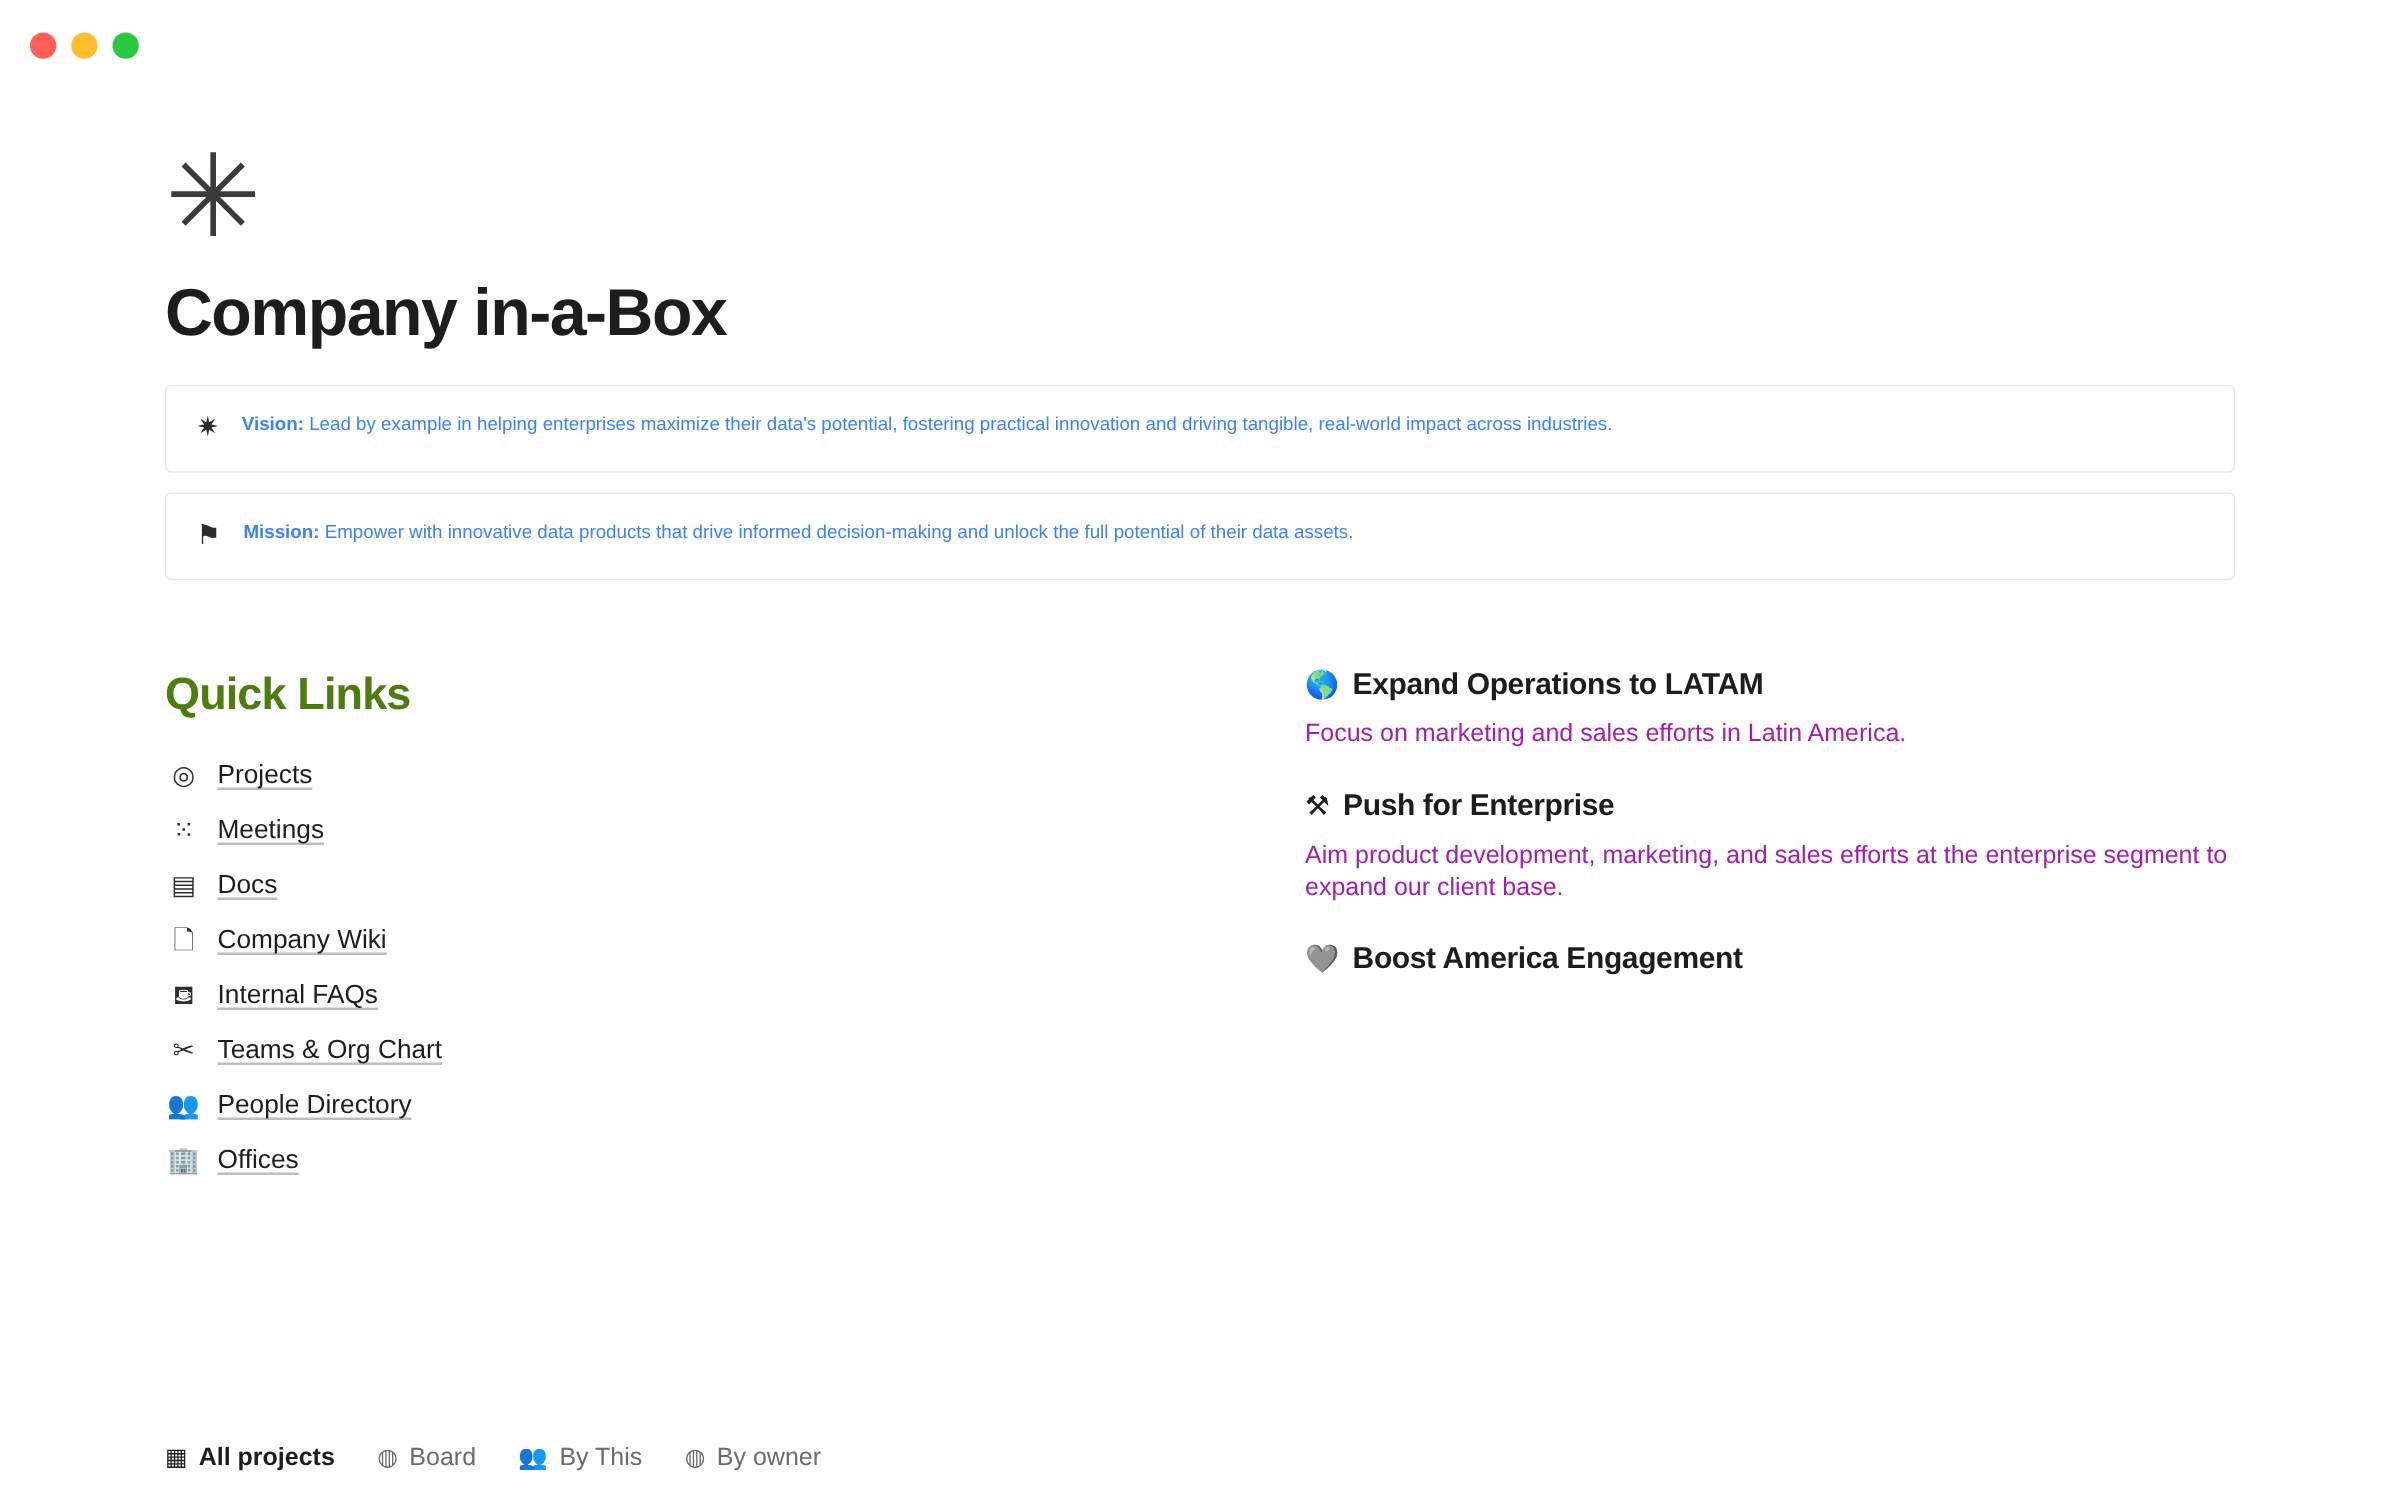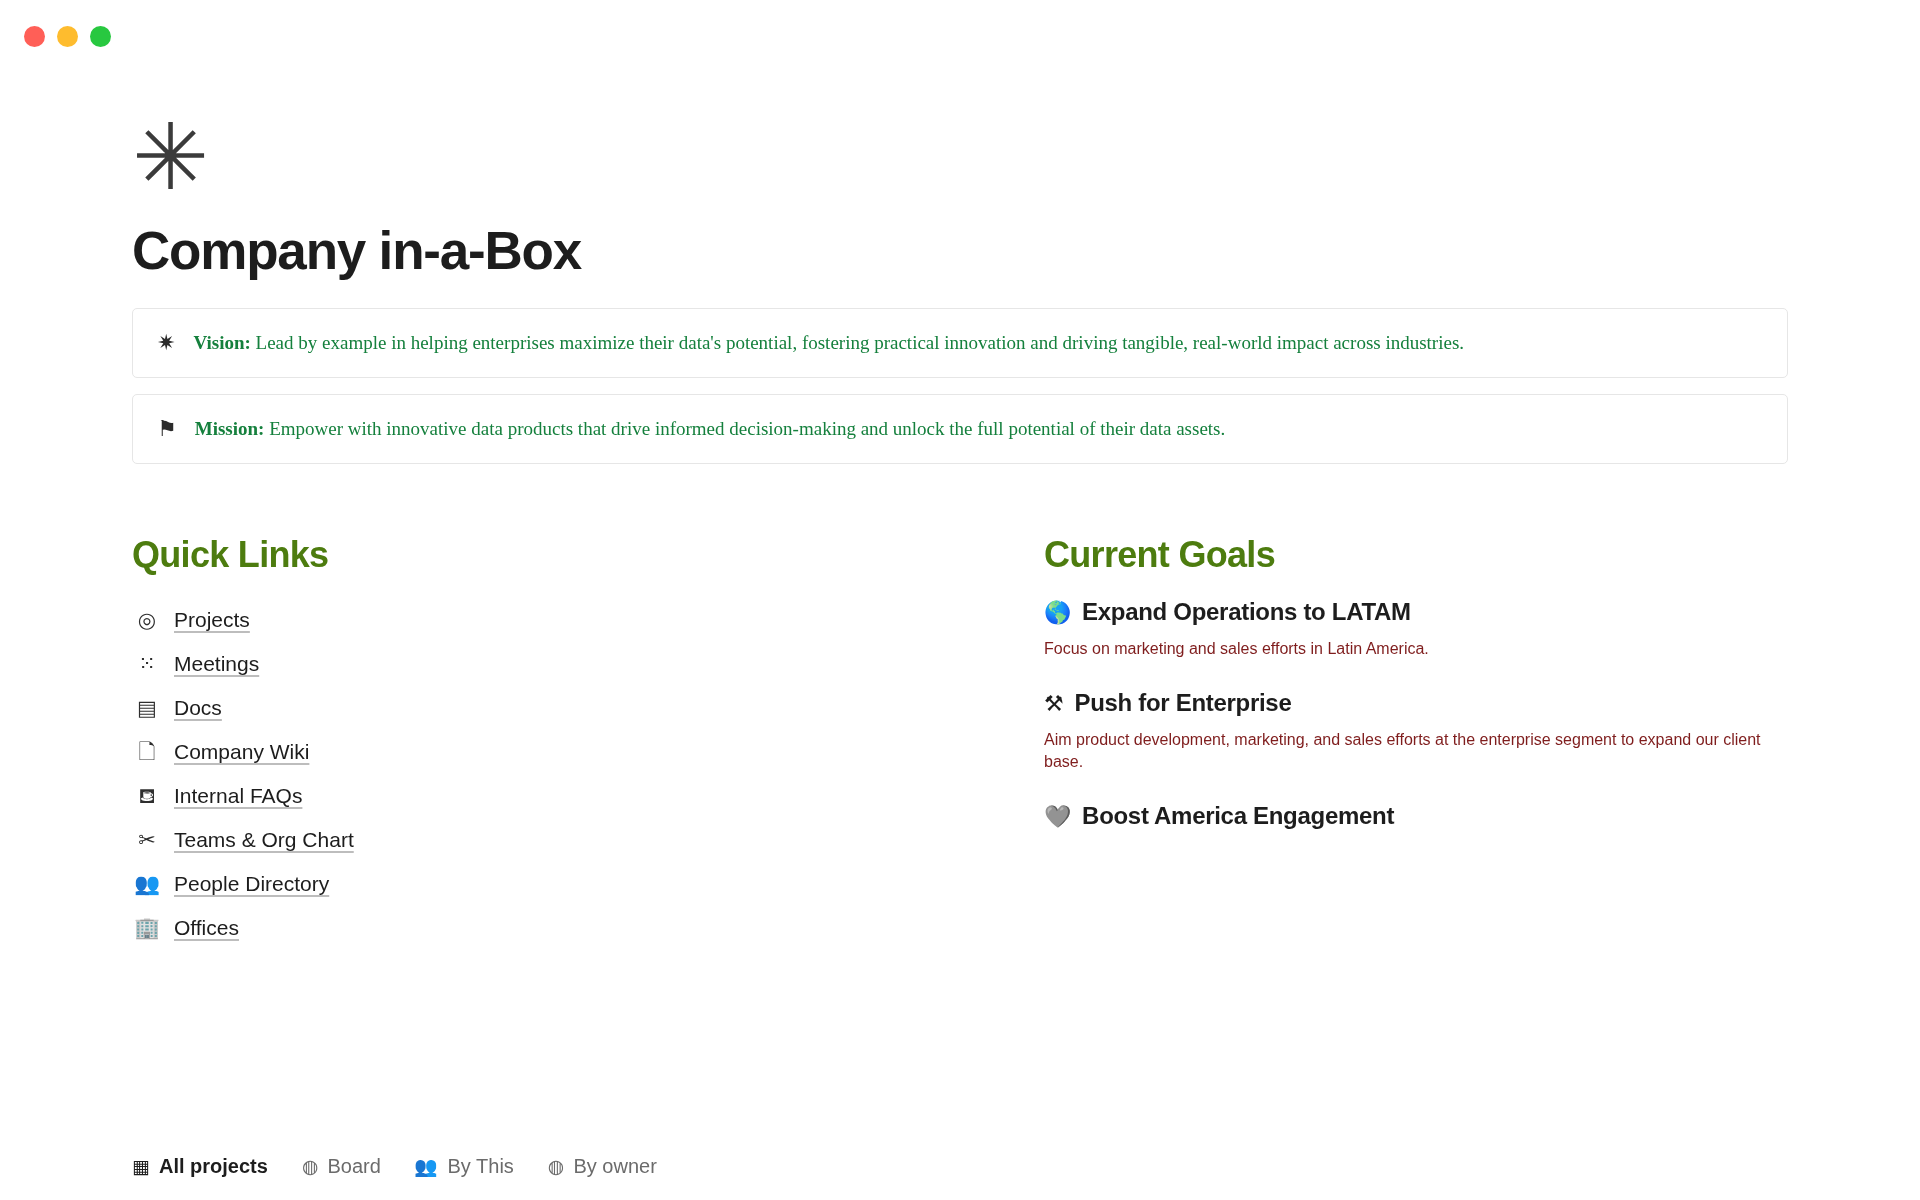--- a/index.html
+++ b/index.html
@@ -72,25 +72,24 @@
     background: #ffffff;
   }
   .callout-icon {
     font-size: 22px;
     line-height: 28px;
     flex: 0 0 auto;
     color: #2b2b2b;
     font-family: "DejaVu Sans", sans-serif;
   }
   .callout-text {
-    font-size: 19px;
+    font-size: 15px;
     line-height: 1.45;
-    color: #15803d;
+    color: #3b82f6;
     max-width: 1540px;
-    font-family: Liberation Serif, serif;
   }
   .callout-text b { font-weight: 700; }
 
   
   .columns {
     display: flex;
     margin-top: 70px;
     gap: 40px;
   }
   .col-left { width: 872px; flex: 0 0 872px; }
@@ -140,23 +139,23 @@
     display: flex;
     gap: 11px;
     align-items: baseline;
     color: #1d1d1d;
   }
   .goal-emoji {
     font-family: "DejaVu Sans", sans-serif;
     font-size: 22px;
   }
   .goal-body {
-    font-size: 16px;
+    font-size: 20px;
     line-height: 1.32;
-    color: #7f1d1d;
+    color: #a21caf;
     max-width: 820px;
   }
 
   
   .viewbar {
     position: absolute;
     left: 132px;
     top: 1148px;
     display: flex;
     align-items: center;
@@ -243,21 +242,20 @@
         <span class="link-icon">👥</span>
         <span class="link-label">People Directory</span>
       </div>
       <div class="link-row">
         <span class="link-icon">🏢</span>
         <span class="link-label">Offices</span>
       </div>
     </div>
 
     <div class="col-right">
-      <h2 class="section-title">Current Goals</h2>
 
       <div class="goal">
         <div class="goal-head">
           <span class="goal-emoji">🌎</span>
           <span>Expand Operations to LATAM</span>
         </div>
         <div class="goal-body">Focus on marketing and sales efforts in Latin America.</div>
       </div>
 
       <div class="goal">

